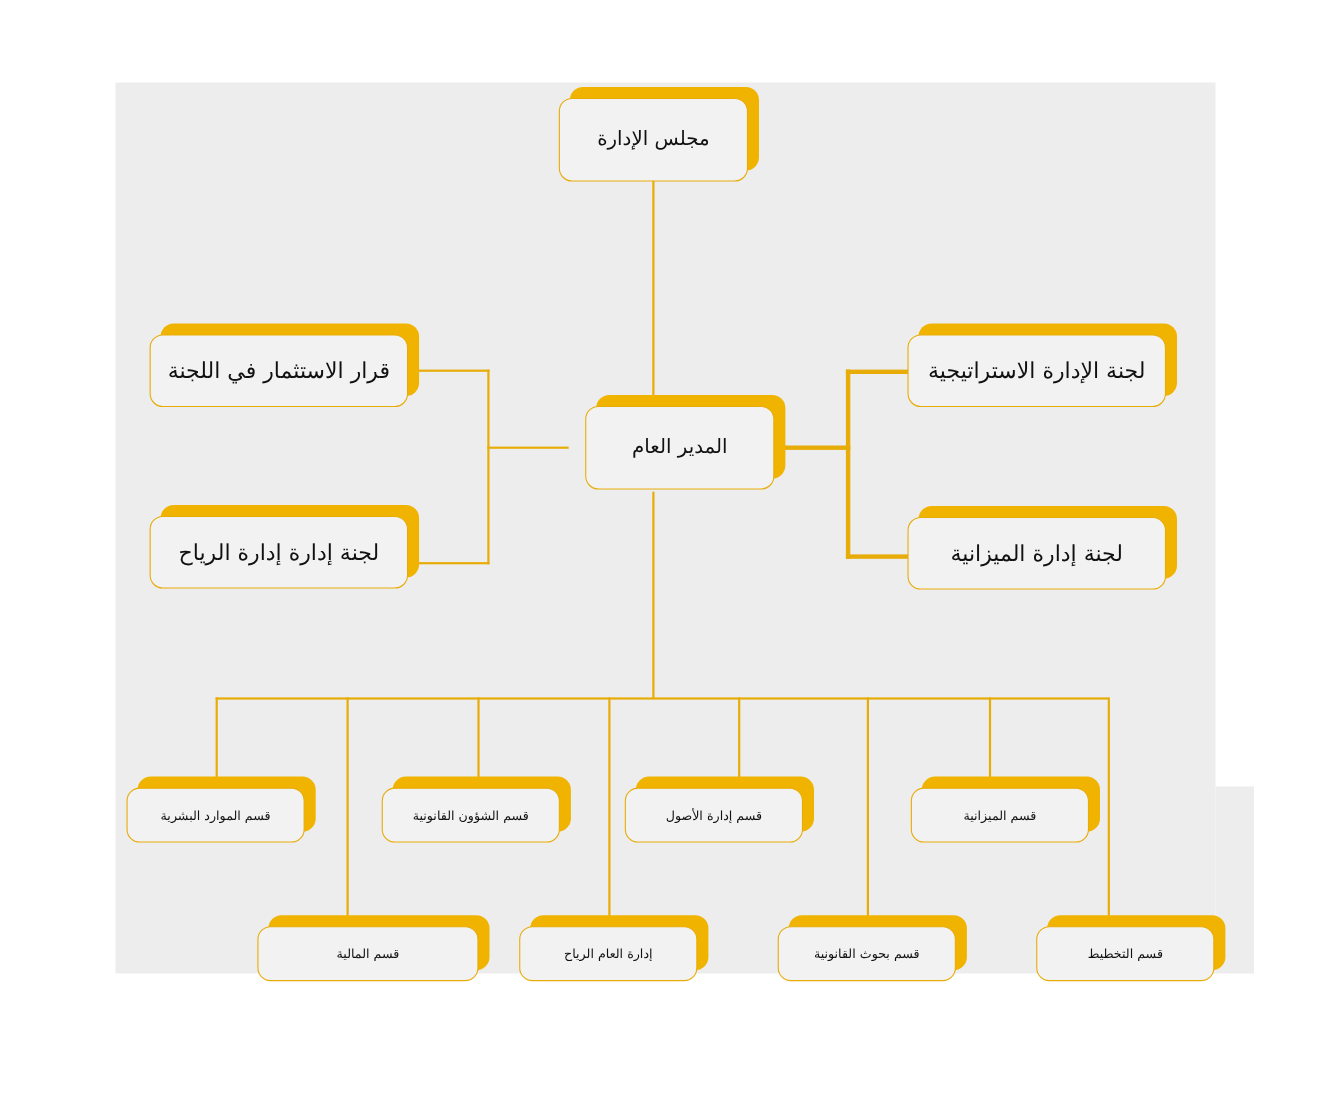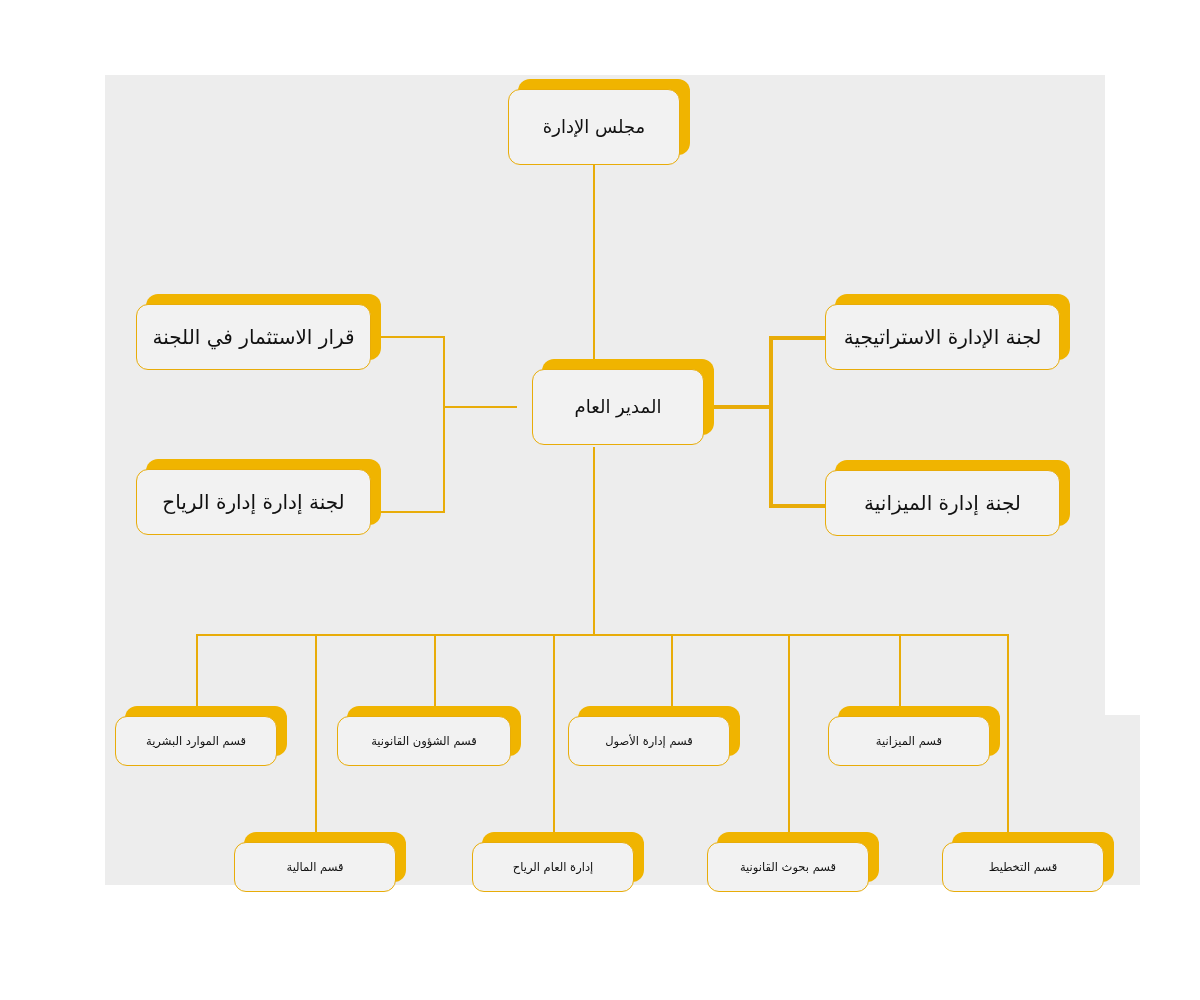--- a/index.html
+++ b/index.html
@@ -156,42 +156,42 @@
     </div>
   </div>
 
   <div class="node dept" style="left:115px; top:716px;">
     <div class="slab"></div>
     <div class="card">
       <span class="label">قسم الموارد البشرية</span>
     </div>
   </div>
 
-  <div class="node dept" style="left:337px; top:716px;padding-left:12px;">
+  <div class="node dept" style="left:347px; top:716px;">
     <div class="slab"></div>
     <div class="card">
       <span class="label">قسم الشؤون القانونية</span>
     </div>
   </div>
 
   <div class="node dept" style="left:568px; top:716px;">
     <div class="slab"></div>
     <div class="card">
       <span class="label">قسم إدارة الأصول</span>
     </div>
   </div>
 
   <div class="node dept" style="left:828px; top:716px;">
     <div class="slab"></div>
     <div class="card">
       <span class="label">قسم الميزانية</span>
     </div>
   </div>
 
-  <div class="node dept" style="left:234px; top:842px;">
+  <div class="node dept" style="left:234px; top:842px;padding-left:39px;">
     <div class="slab"></div>
     <div class="card">
       <span class="label">قسم المالية</span>
     </div>
   </div>
 
   <div class="node dept" style="left:472px; top:842px;">
     <div class="slab"></div>
     <div class="card">
       <span class="label">إدارة العام الرياح</span>

